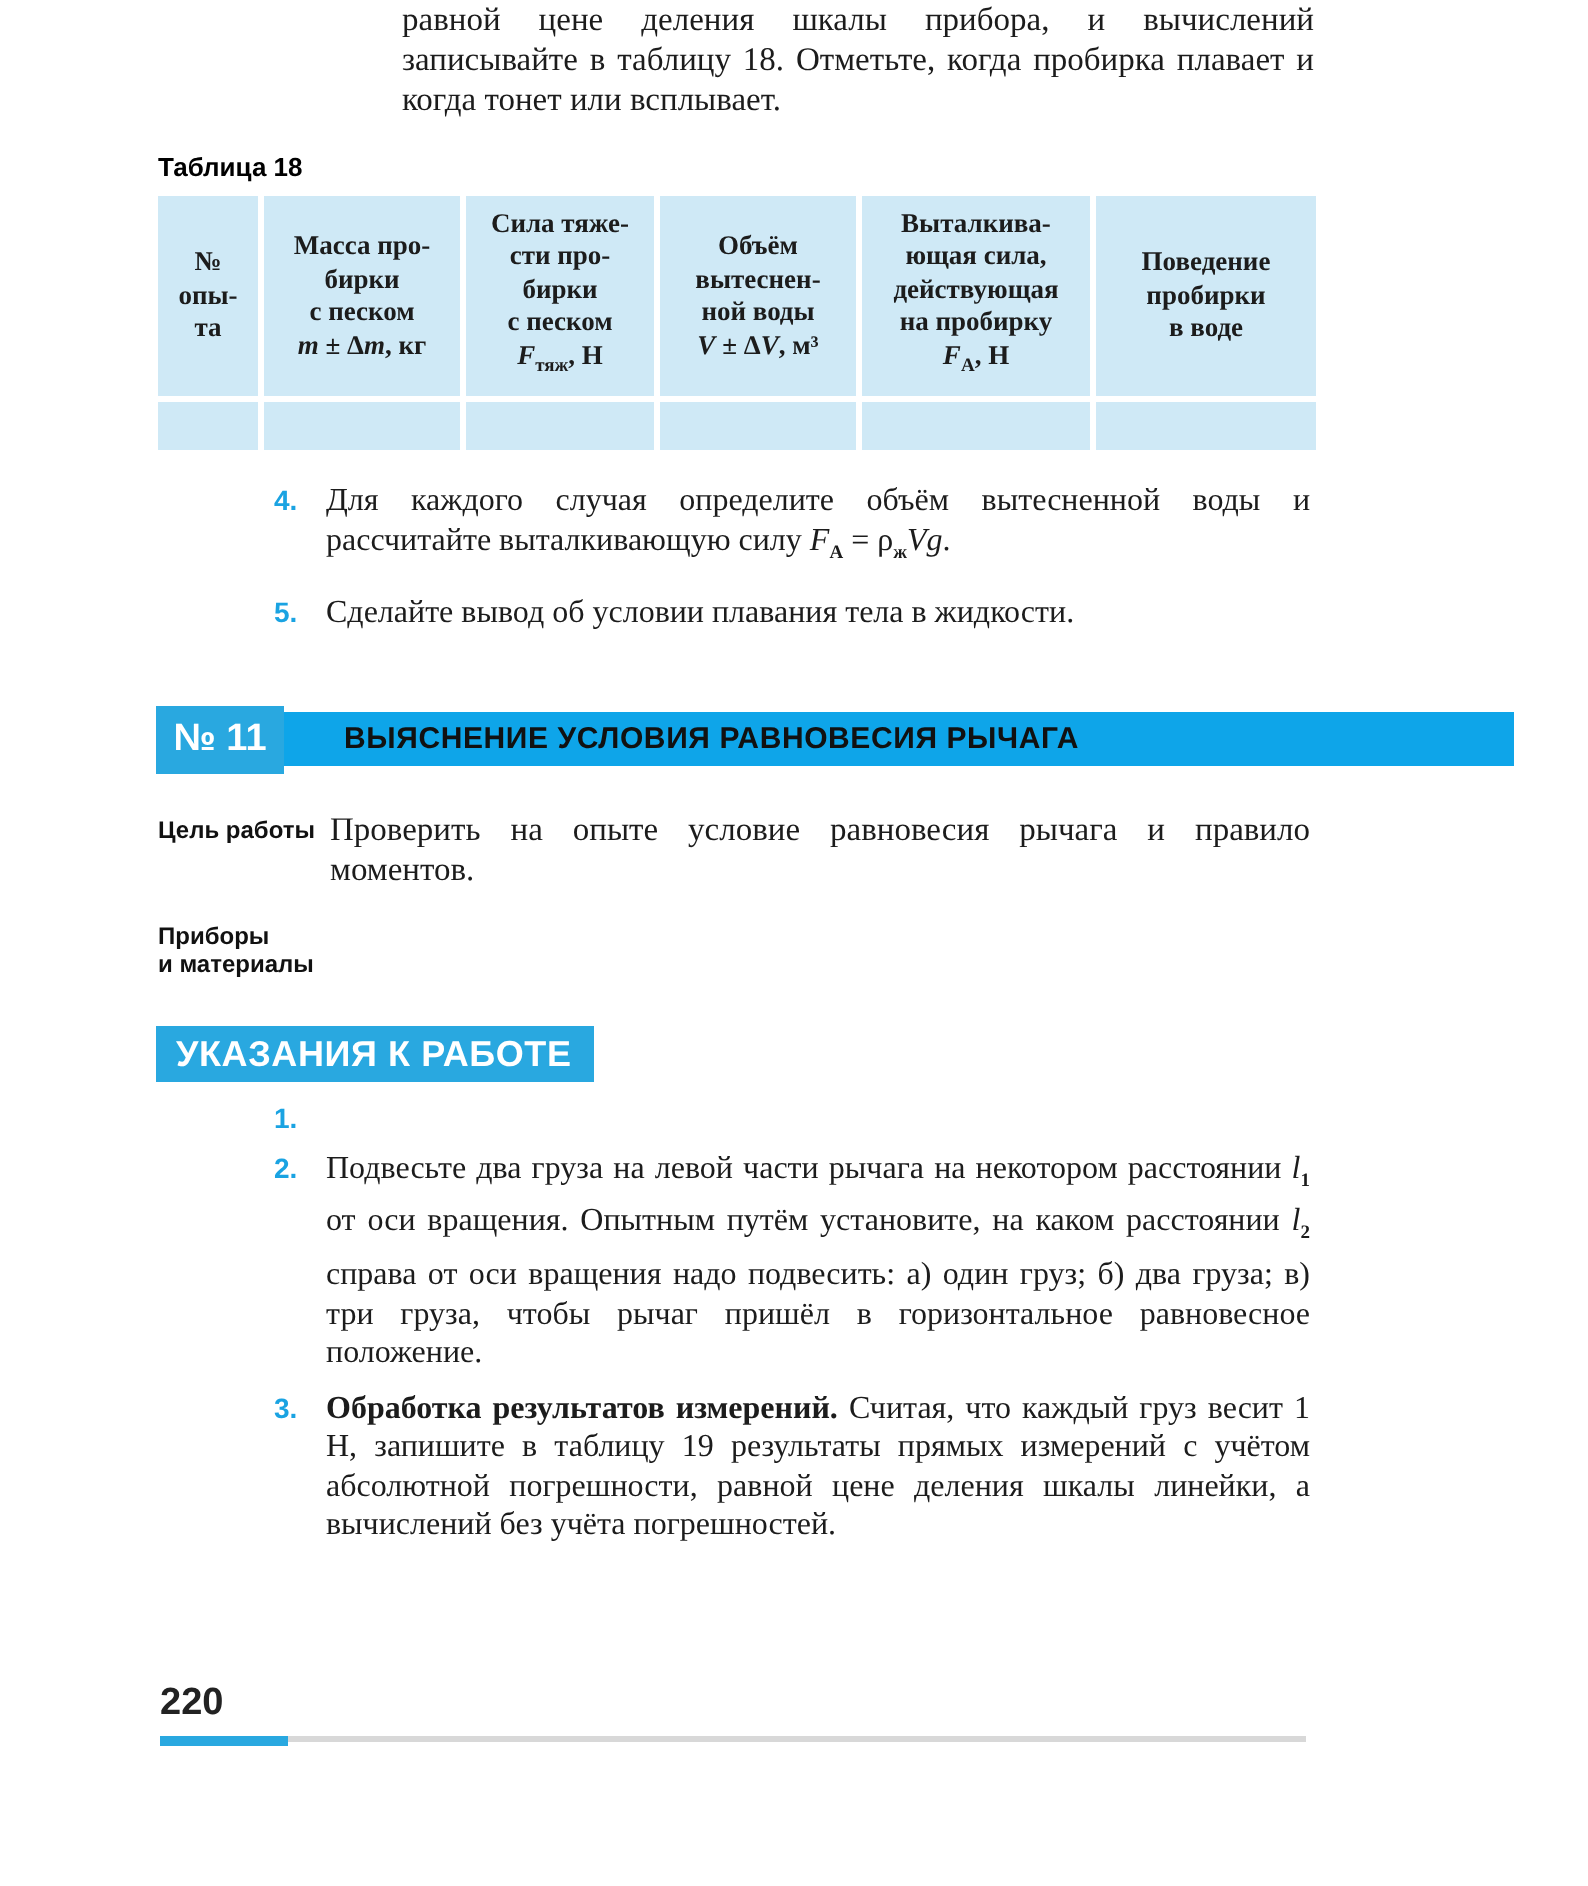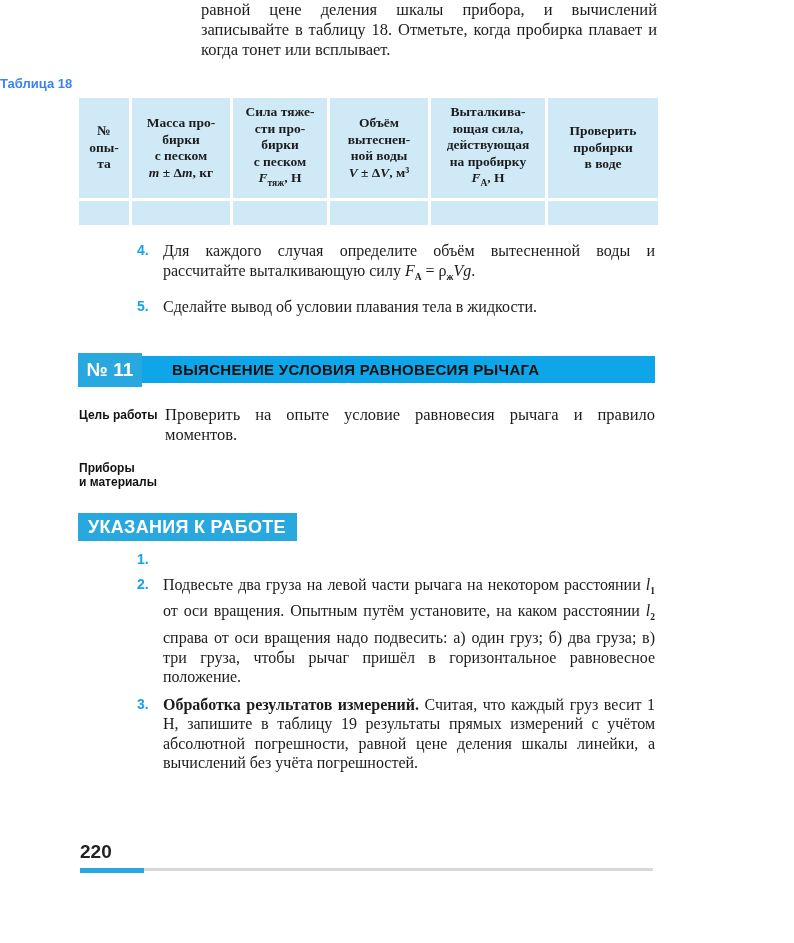--- a/index.html
+++ b/index.html
@@ -16,25 +16,26 @@
   .intro {
     margin: 0;
     margin-left: 201px;
     width: 456px;
     font-size: 16.5px;
     line-height: 20px;
     text-align: justify;
   }
   
   .table-label {
+    margin-left: 79px;
     margin-top: 16px;
     font-family: "Liberation Sans", sans-serif;
     font-weight: bold;
     font-size: 13px;
-    color: #3b82f6;
+    color: #000000;
   }
   table.t18 {
     margin-left: 76px;
     margin-top: 4px;
     border-collapse: separate;
     border-spacing: 3px;
   }
   table.t18 th, table.t18 td {
     background: #cfe9f6;
     font-weight: bold;
@@ -72,21 +73,21 @@
     line-height: 19.5px;
     text-align: justify;
   }
   .step .txt b { font-weight: bold; }
   
   .section-header {
     display: flex;
     align-items: center;
     margin-left: 78px;
     margin-top: 36px;
-    width: 577px;
+    width: 679px;
     height: 34px;
   }
   .section-num {
     flex: 0 0 64px;
     height: 34px;
     background: #29a8e0;
     color: #ffffff;
     font-family: "Liberation Sans", sans-serif;
     font-weight: bold;
     font-size: 19px;
@@ -201,21 +202,21 @@
         <span class="it">V</span><span> ± Δ</span><span class="it">V</span><span>, м³</span>
       </th>
       <th class="w5">
         <span>Выталкива-</span><br>
         <span>ющая сила,</span><br>
         <span>действующая</span><br>
         <span>на пробирку</span><br>
         <span class="it">F</span><sub class="fsub">А</sub><span>, Н</span>
       </th>
       <th class="w6">
-        <span>Проверить</span><br>
+        <span>Поведение</span><br>
         <span>пробирки</span><br>
         <span>в воде</span>
       </th>
     </tr>
     <tr>
       <td class="empty"></td>
       <td class="empty"></td>
       <td class="empty"></td>
       <td class="empty"></td>
       <td class="empty"></td>

